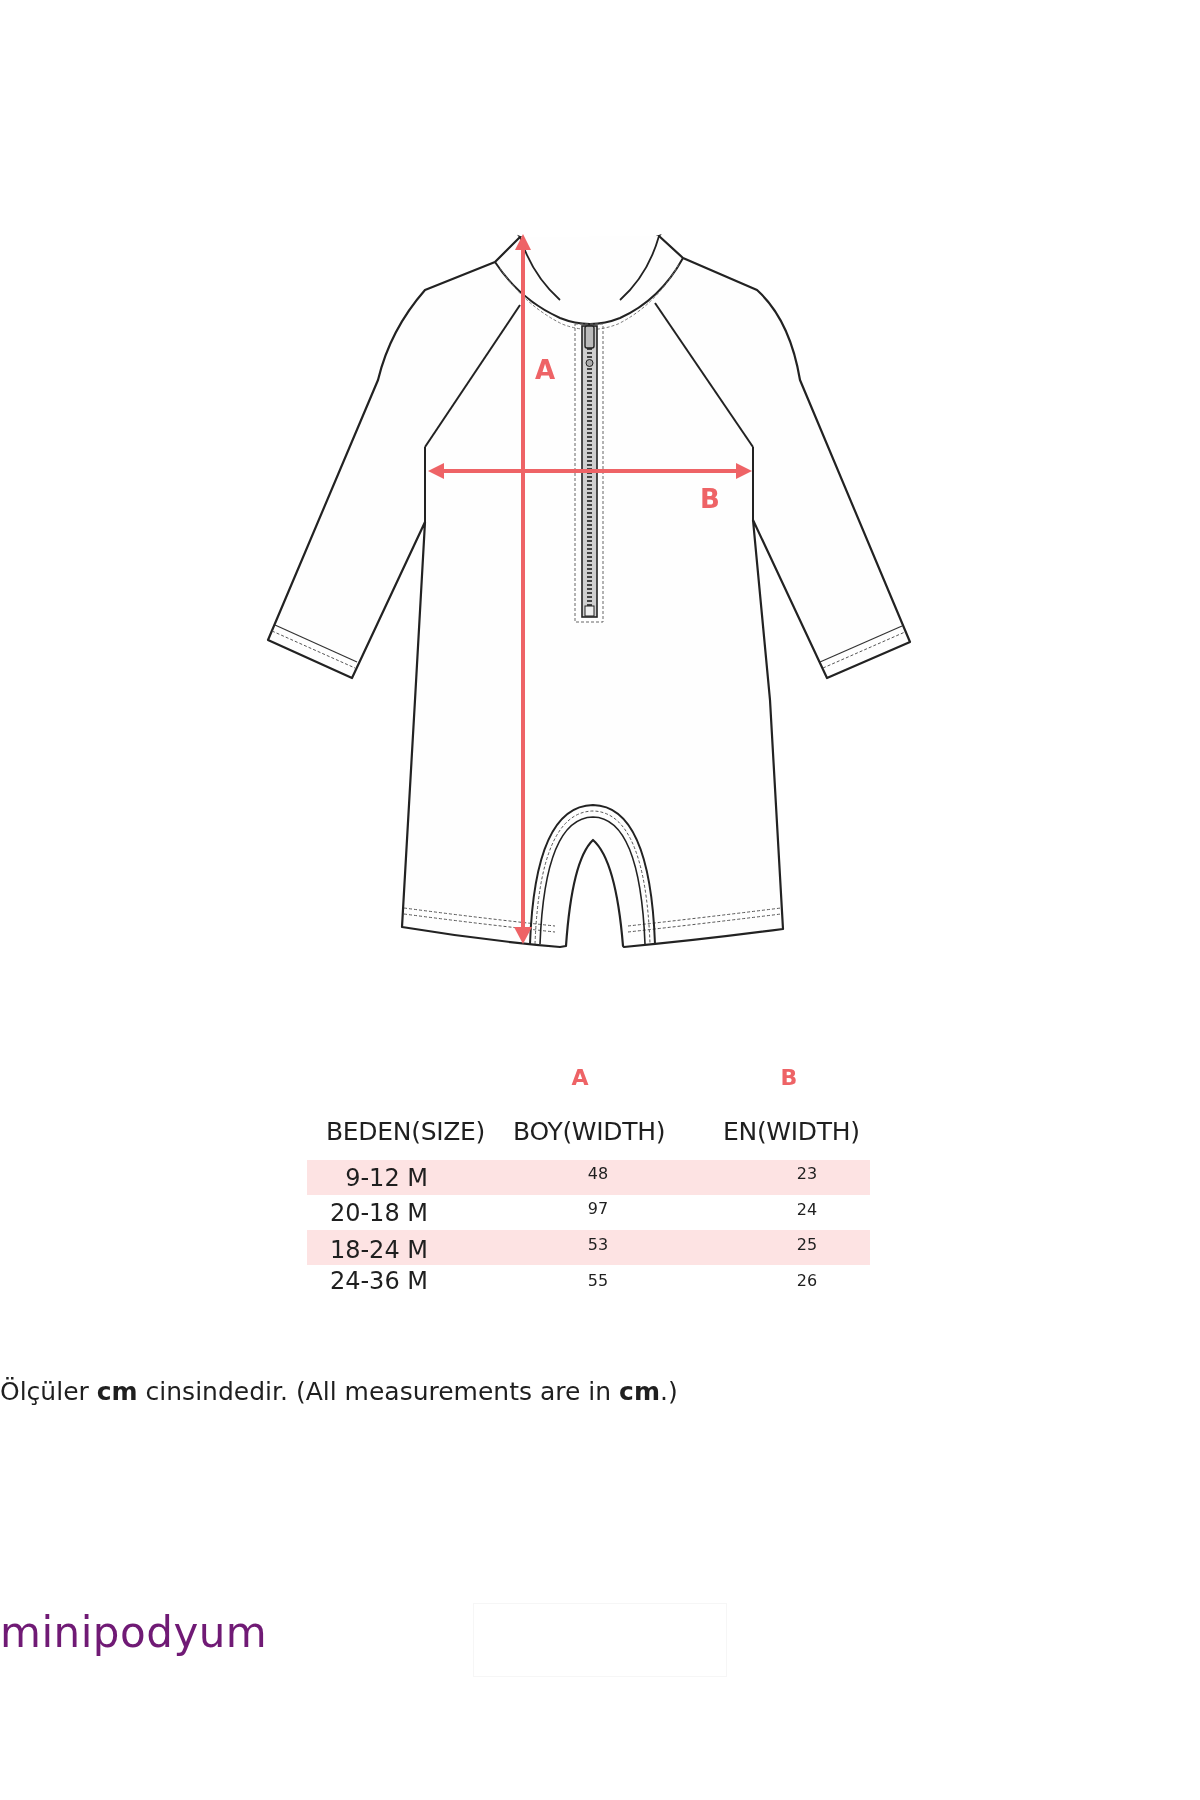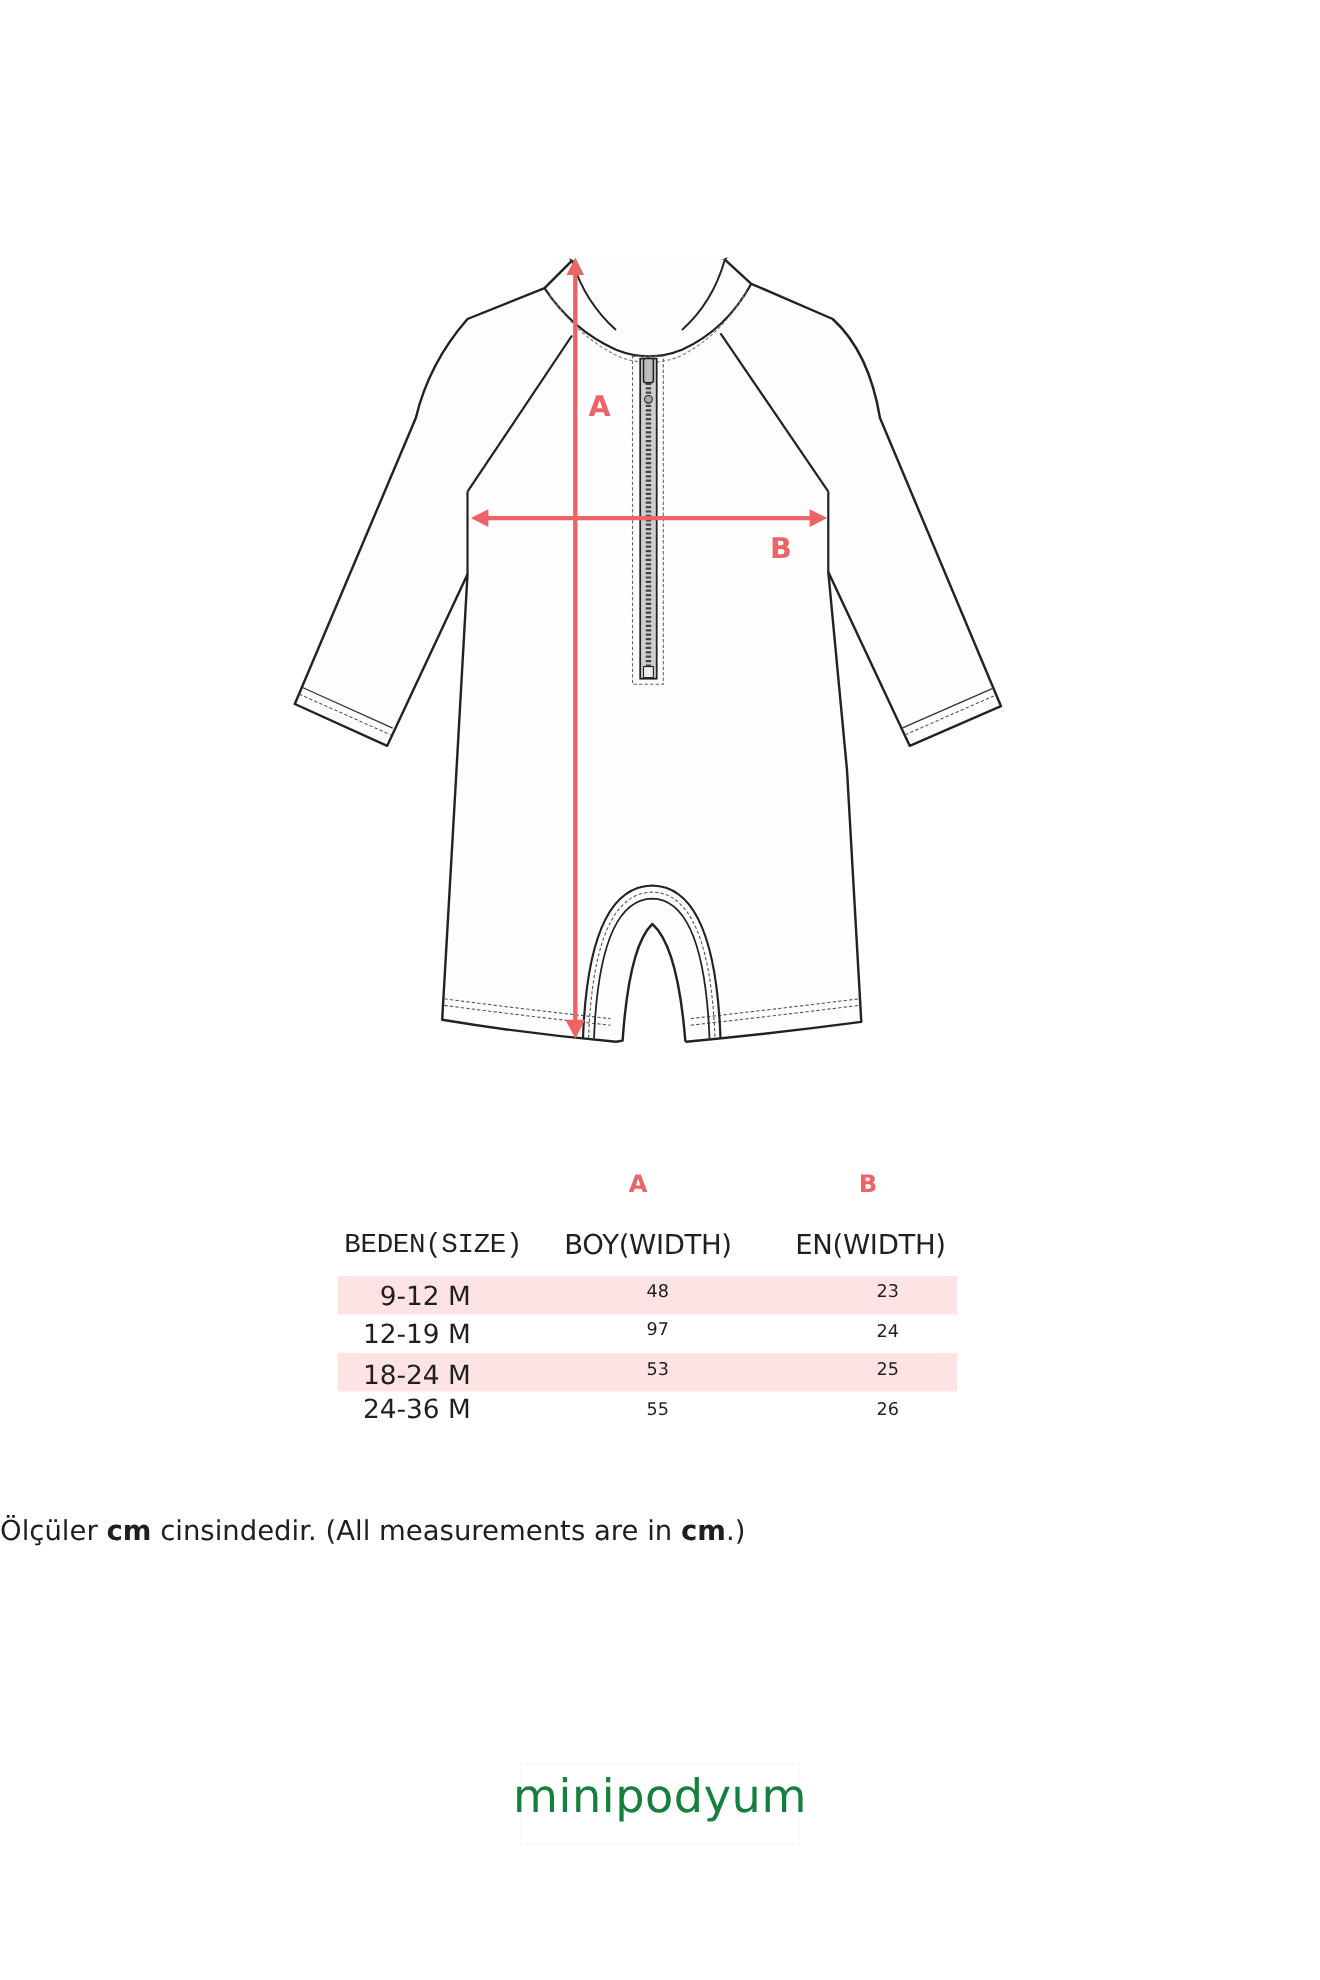--- a/index.html
+++ b/index.html
@@ -10,22 +10,22 @@
   .band { position: absolute; left: 307px; width: 563px; height: 35px; background: #fde3e3; }
   .hdr-letter { position: absolute; font-weight: bold; font-size: 22px; color: #ee6366;
                 transform: translateX(-50%); line-height: 1; }
   .col-hdr { position: absolute; font-size: 25px; line-height: 1; white-space: nowrap;
              letter-spacing: -0.3px; }
   .cell-size { position: absolute; right: 772px; font-size: 24px; line-height: 1; white-space: nowrap; }
   .cell-val { position: absolute; font-size: 16px; line-height: 1; transform: translateX(-50%); margin-left: 18px; }
   .footnote { position: absolute; left: 0; width: 1200px; top: 1378px; text-align: left;
               font-size: 25px; line-height: 1.1; color: #1f1f1f; }
   .footnote b { font-weight: bold; }
-  .logo { position: absolute; left: 0; width: 1200px; top: 1608px; text-align: center;
-          font-family: "DejaVu Sans", sans-serif; font-size: 42px; color: #15803d;
+  .logo { position: absolute; left: 0; width: 1200px; top: 1608px; 
+          font-family: "DejaVu Sans", sans-serif; font-size: 42px; color: #701a75;
           letter-spacing: 0.5px; font-weight: normal; }
   .logo-box { position: absolute; left: 473px; top: 1603px; width: 252px; height: 72px;
               border: 1px solid #f6f6f6; }
 </style>
 </head>
 <body>
 
 <div class="garment">
   <svg width="1200" height="1000" viewBox="0 0 1200 1000" xmlns="http://www.w3.org/2000/svg">
 
@@ -76,34 +76,34 @@
     <polygon points="752,471 736,463 736,479" fill="#ee6366"></polygon>
   </svg>
   <span class="abs" style="left:535px; top:355px; font-weight:bold; font-size:26px; color:#ee6366;">A</span>
   <span class="abs" style="left:700px; top:484px; font-weight:bold; font-size:26px; color:#ee6366;">B</span>
 </div>
 
 <div>
   <span class="hdr-letter" style="left:580px; top:1067px;">A</span>
   <span class="hdr-letter" style="left:789px; top:1067px;">B</span>
 
-  <span class="col-hdr" style="left:313px; top:1119px;font-family:Liberation Mono, monospace;">BEDEN(SIZE)</span>
+  <span class="col-hdr" style="left:326px; top:1119px;">BEDEN(SIZE)</span>
   <span class="col-hdr" style="left:513px; top:1119px;">BOY(WIDTH)</span>
   <span class="col-hdr" style="left:723px; top:1119px;">EN(WIDTH)</span>
 
   <div class="band" style="top:1160px;"></div>
   <div class="band" style="top:1230px;"></div>
 
   <div>
     <span class="cell-size" style="top:1166px;">9-12 M</span>
     <span class="cell-val" style="left:580px; top:1166px;">48</span>
     <span class="cell-val" style="left:789px; top:1166px;">23</span>
   </div>
   <div>
-    <span class="cell-size" style="top:1201px;">12-19 M</span>
+    <span class="cell-size" style="top:1201px;">20-18 M</span>
     <span class="cell-val" style="left:580px; top:1201px;">97</span>
     <span class="cell-val" style="left:789px; top:1202px;">24</span>
   </div>
   <div>
     <span class="cell-size" style="top:1238px;">18-24 M</span>
     <span class="cell-val" style="left:580px; top:1237px;">53</span>
     <span class="cell-val" style="left:789px; top:1237px;">25</span>
   </div>
   <div>
     <span class="cell-size" style="top:1269px;">24-36 M</span>

